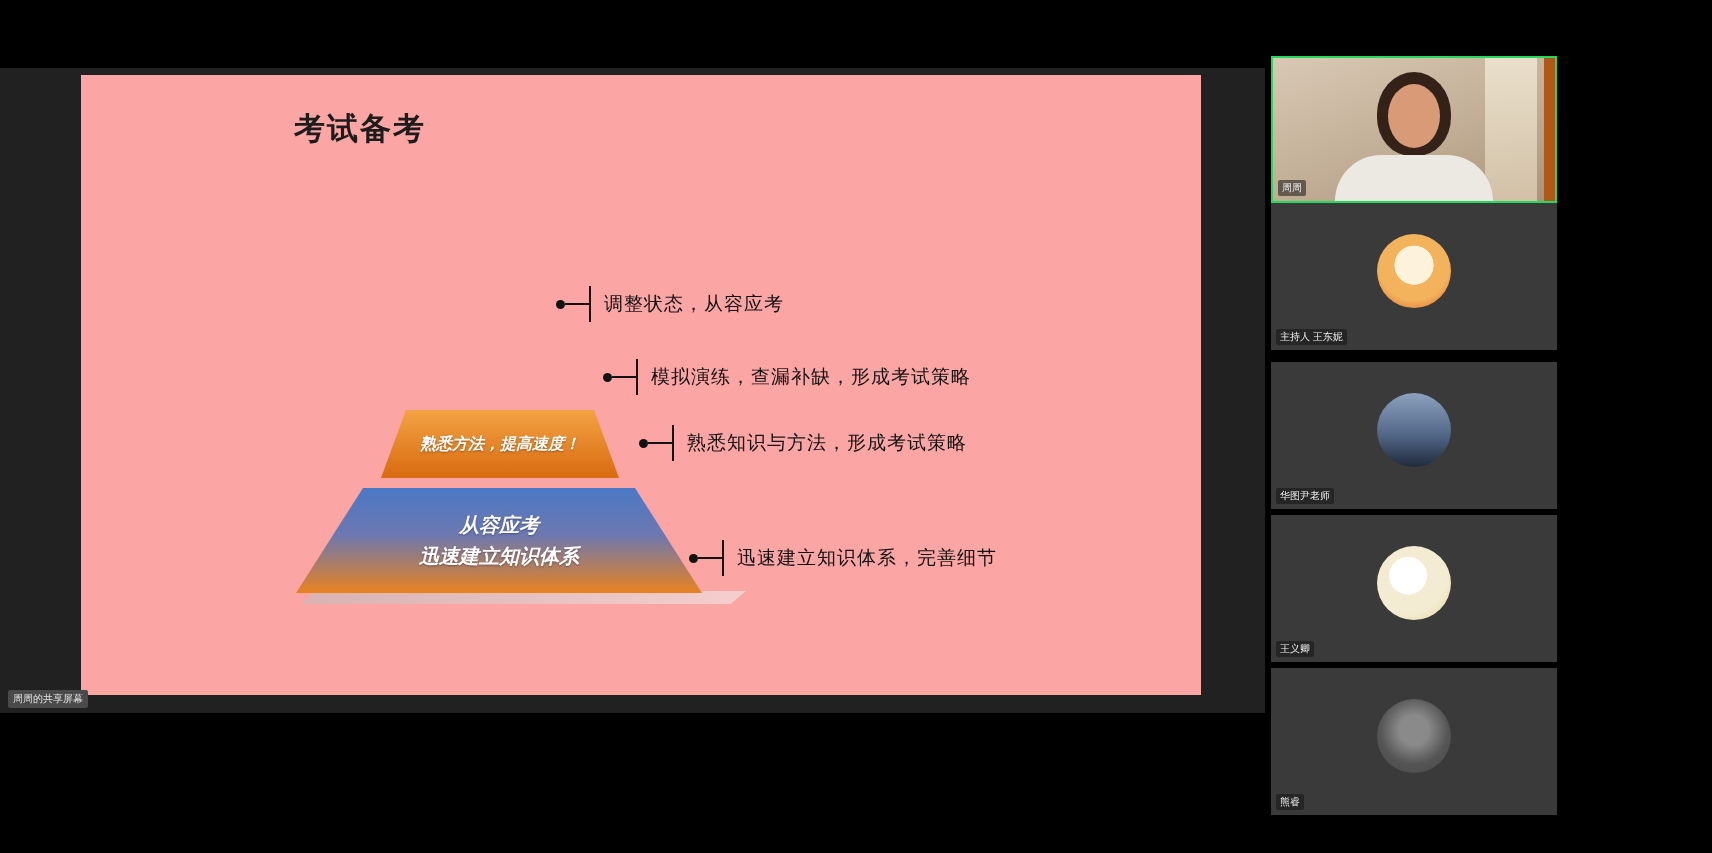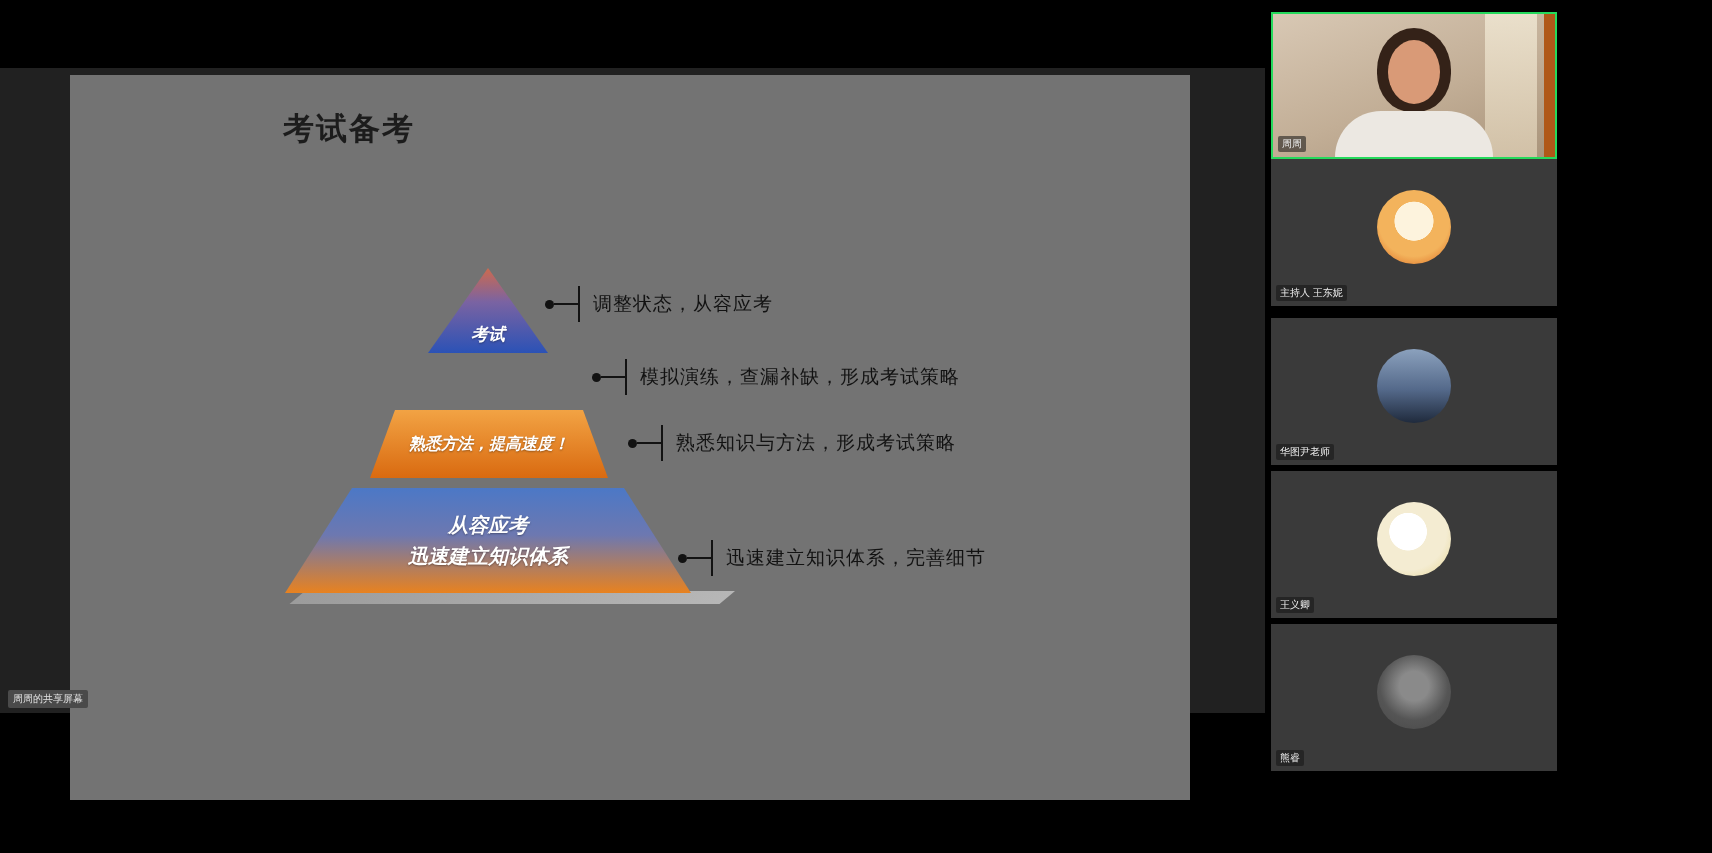--- a/index.html
+++ b/index.html
@@ -2,21 +2,21 @@
 <html><head>
 <meta charset="utf-8">
 <style>
   * { margin:0; padding:0; box-sizing:border-box; }
   html,body { width:1712px; height:853px; background:#000; overflow:hidden;
               font-family:"Liberation Sans", sans-serif; }
   .stage { position:relative; width:1712px; height:853px; background:#000; }
 
   
   .share-region { position:absolute; left:0; top:68px; width:1265px; height:645px; background:#212121; }
-  .slide { position:absolute; left:70px; top:7px; width:1120px; height:725px; background:#737373; }
+  .slide { position:absolute; left:81px; top:7px; width:1120px; height:620px; background:#fca5a5; }
 
   .slide-title { position:absolute; left:213px; top:33px; font-size:31px; font-weight:600;
                  color:#1c1c1c; letter-spacing:2px; }
 
   
   .pyr { position:absolute; display:flex; align-items:center; justify-content:center; }
   .pyr .lbl { color:#fff; font-style:italic; font-weight:600; text-align:center;
               text-shadow:0 1px 2px rgba(0,0,0,.35); white-space:nowrap; }
   .lv1 { left:358px; top:193px; width:120px; height:85px;
          clip-path:polygon(50% 0,100% 100%,0 100%);
@@ -44,21 +44,21 @@
   .callout { position:absolute; display:flex; align-items:center; }
   .callout .dot   { width:9px; height:9px; border-radius:50%; background:#121212; flex:0 0 auto; }
   .callout .hline { width:24px; height:2px; background:#121212; flex:0 0 auto; }
   .callout .vline { width:2px; height:36px; background:#121212; margin-right:13px; flex:0 0 auto; }
   .callout .txt   { font-size:19px; color:#121212; font-weight:500; white-space:nowrap; letter-spacing:1px; }
 
   .share-chip { position:absolute; left:8px; top:690px; background:#4a4a4a; color:#e2e2e2;
                 font-size:10px; padding:2px 5px; border-radius:2px; z-index:5; }
 
   
-  .tile { position:absolute; left:1271px; width:286px; height:147px; background:#3a3a3a; overflow:hidden; }
+  .tile { position:absolute; left:1271px; width:286px; height:147px; background:#3a3a3a; overflow:hidden;margin-top:44px; }
   .tile.active { border:2px solid #25d95c; }
   .t1 { top:12px; } .t2 { top:159px; } .t3 { top:318px; } .t4 { top:471px; } .t5 { top:624px; }
 
   .name-chip { position:absolute; left:5px; bottom:5px; background:rgba(20,20,20,.55);
                color:#efefef; font-size:10px; padding:1px 4px; border-radius:2px; z-index:3; white-space:nowrap; }
 
   
   .video-bg { position:absolute; inset:0; background:linear-gradient(160deg,#d8c8b4 0%,#c2ae96 55%,#a8937a 100%); }
   .video-window { position:absolute; right:18px; top:0; width:52px; height:100%;
                   background:linear-gradient(to bottom,#efe6d2,#d8c8ae); opacity:.85; }
@@ -83,23 +83,20 @@
 
 <div class="stage">
 
   <div class="share-region">
     <div class="slide">
 
       <div class="slide-title">考试备考</div>
 
       <div class="pyr-shadow"></div>
 
-      <div class="pyr lv1">
-        <div class="lbl">考试</div>
-      </div>
       <div class="pyr lv3">
         <div class="lbl">熟悉方法，提高速度！</div>
       </div>
       <div class="pyr lv4">
         <div class="lbl">从容应考</div>
         <div class="lbl">迅速建立知识体系</div>
       </div>
 
       <div class="callout" style="left:475px; top:211px;">
         <span class="dot"></span>

